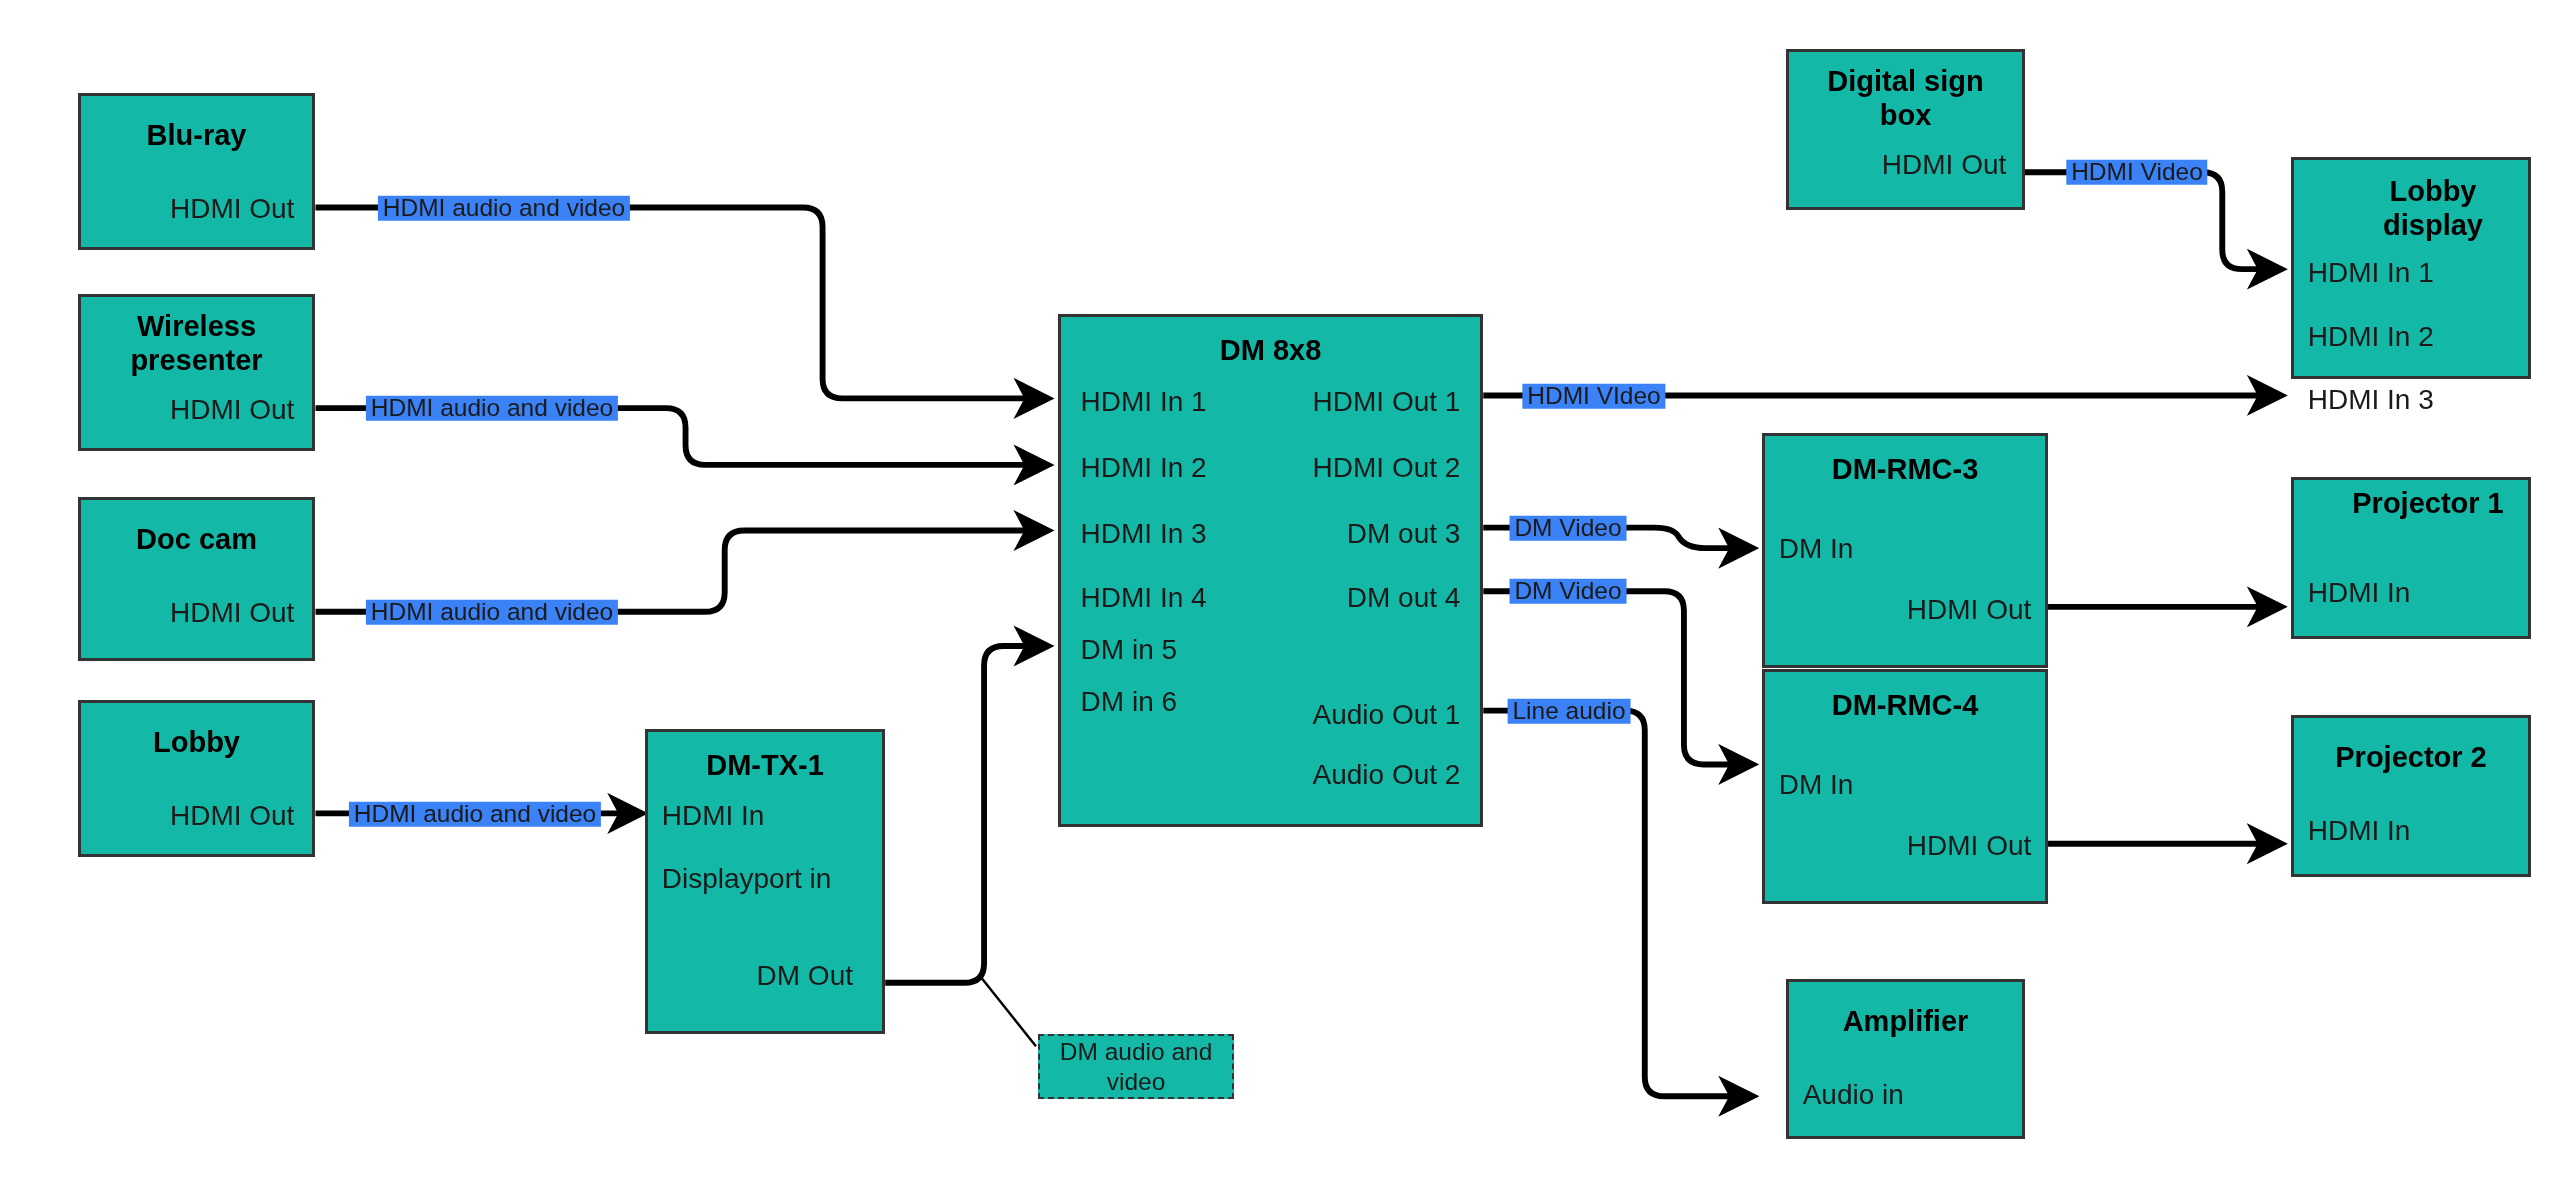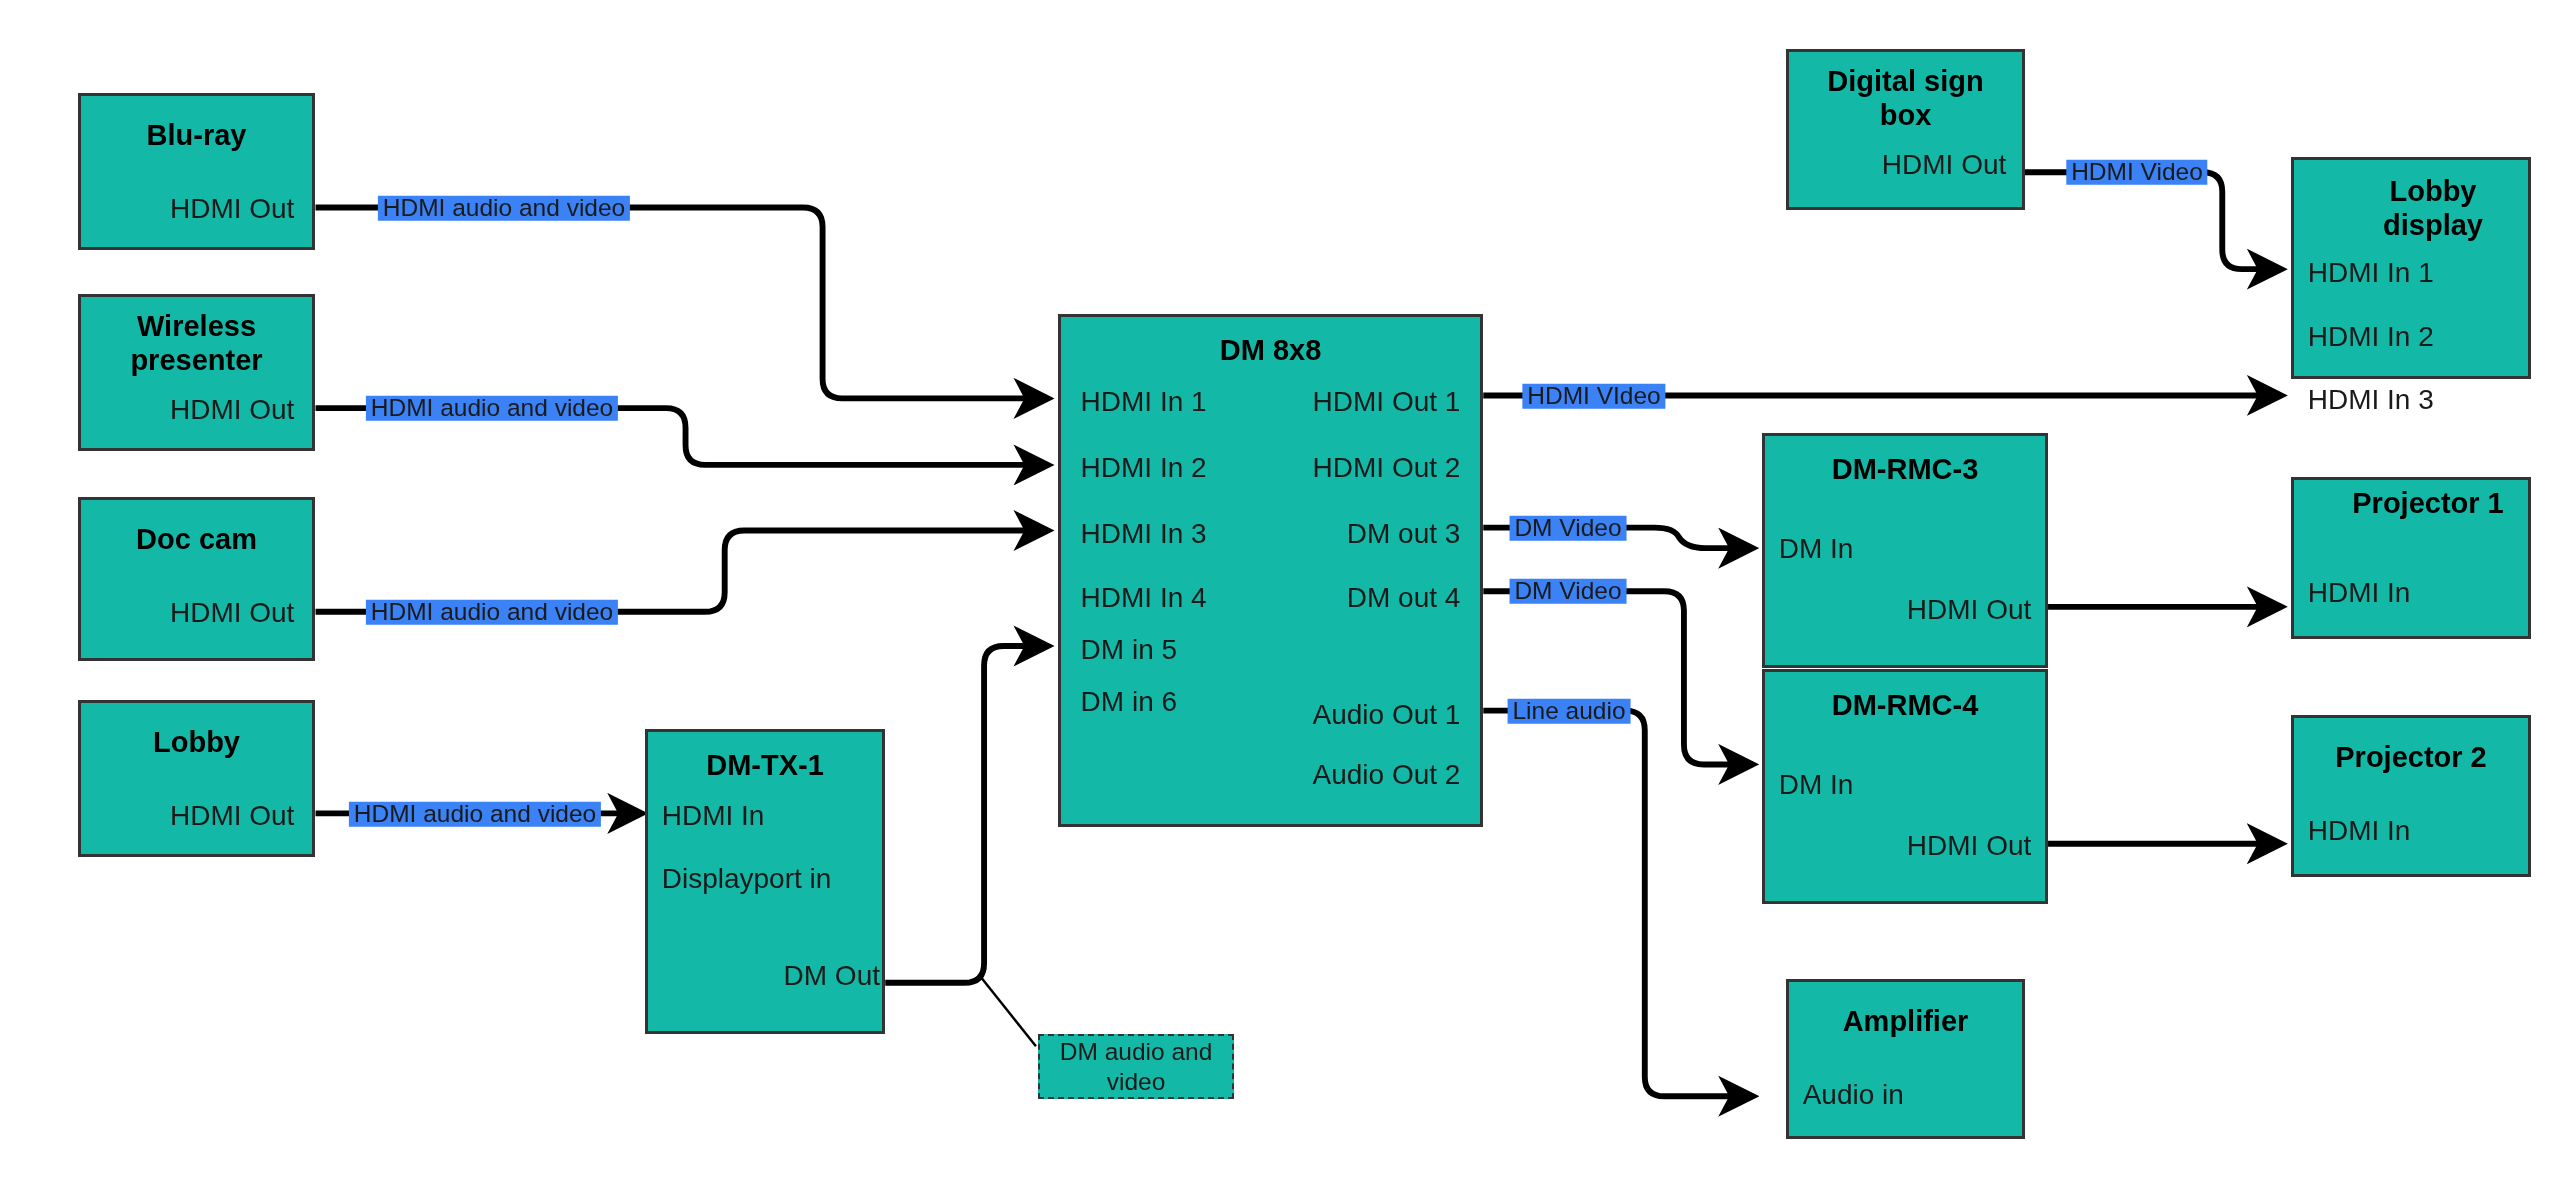--- a/index.html
+++ b/index.html
@@ -142,21 +142,21 @@
 
   <div class="node" style="left:78px; top:700px; width:237px; height:157px;">
     <div class="node-title" style="margin-top:21.5px;">Lobby</div>
     <div class="port right" style="right:17.6px; top:98px;">HDMI Out</div>
   </div>
 
   <div class="node" style="left:645px; top:729px; width:240px; height:305px;">
     <div class="node-title" style="margin-top:15.7px;">DM-TX-1</div>
     <div class="port left" style="left:13.7px; top:69px;">HDMI In</div>
     <div class="port left" style="left:13.7px; top:132px;">Displayport in</div>
-    <div class="port right" style="right:2px; top:229px;margin-left:36px;">DM Out</div>
+    <div class="port right" style="right:29px; top:229px;margin-left:36px;">DM Out</div>
   </div>
 
   <div class="node" style="left:1058px; top:314px; width:425px; height:513px;">
     <div class="node-title" style="margin-top:15.7px;">DM 8x8</div>
 
     <div class="port left" style="left:19.6px; top:70px;">HDMI In 1</div>
     <div class="port left" style="left:19.6px; top:136px;">HDMI In 2</div>
     <div class="port left" style="left:19.6px; top:202px;">HDMI In 3</div>
     <div class="port left" style="left:19.6px; top:266px;">HDMI In 4</div>
     <div class="port left" style="left:19.6px; top:318px;">DM in 5</div>

